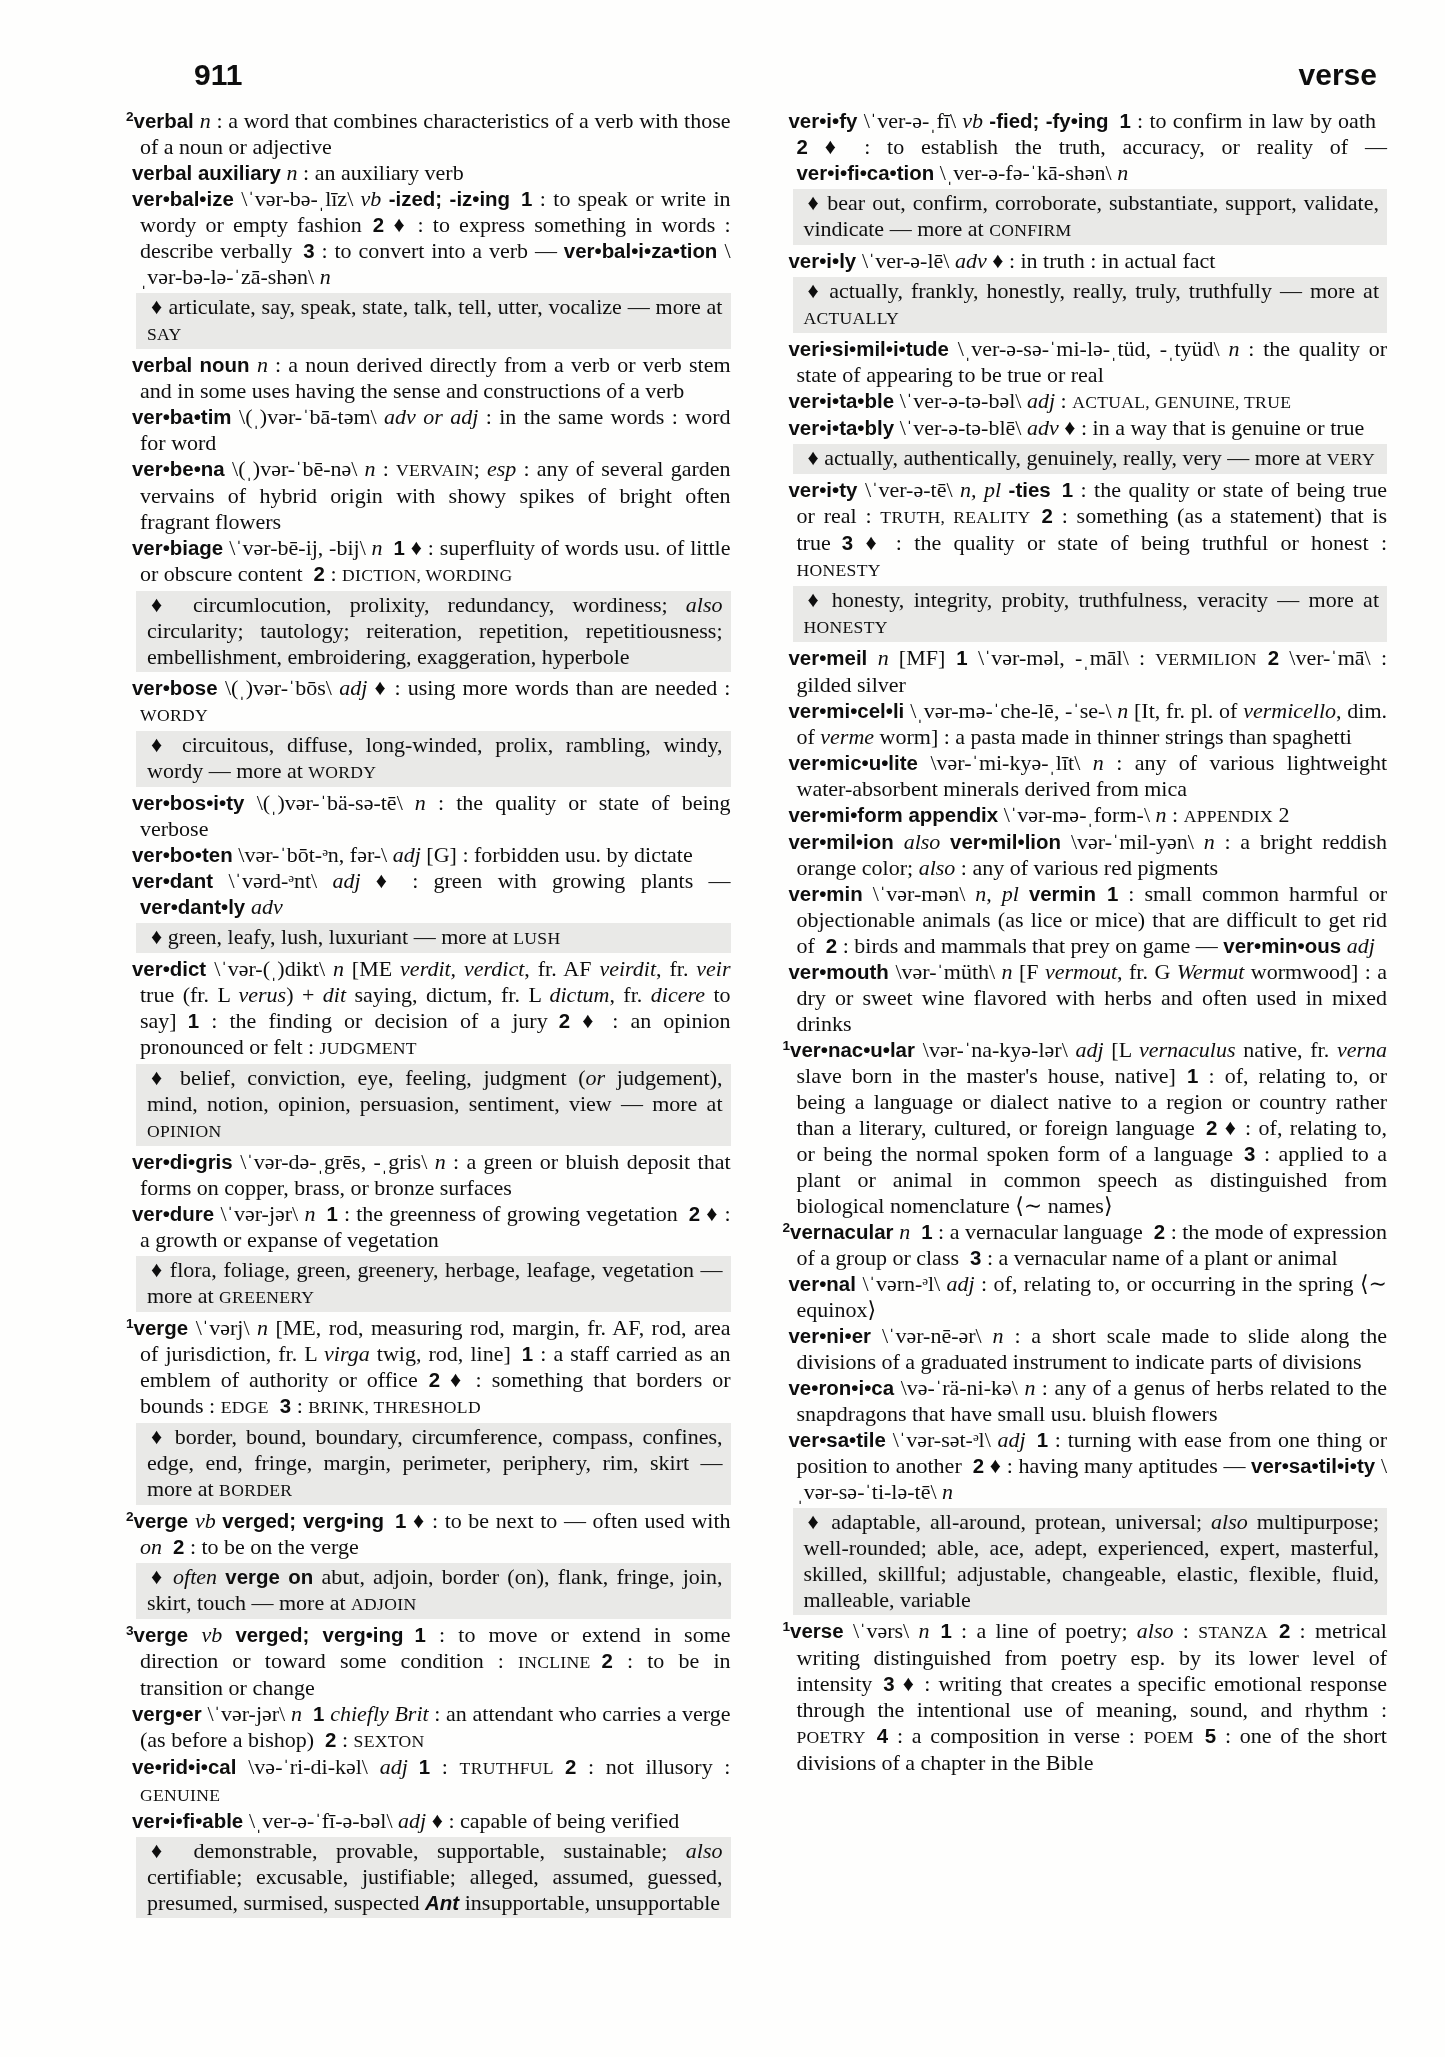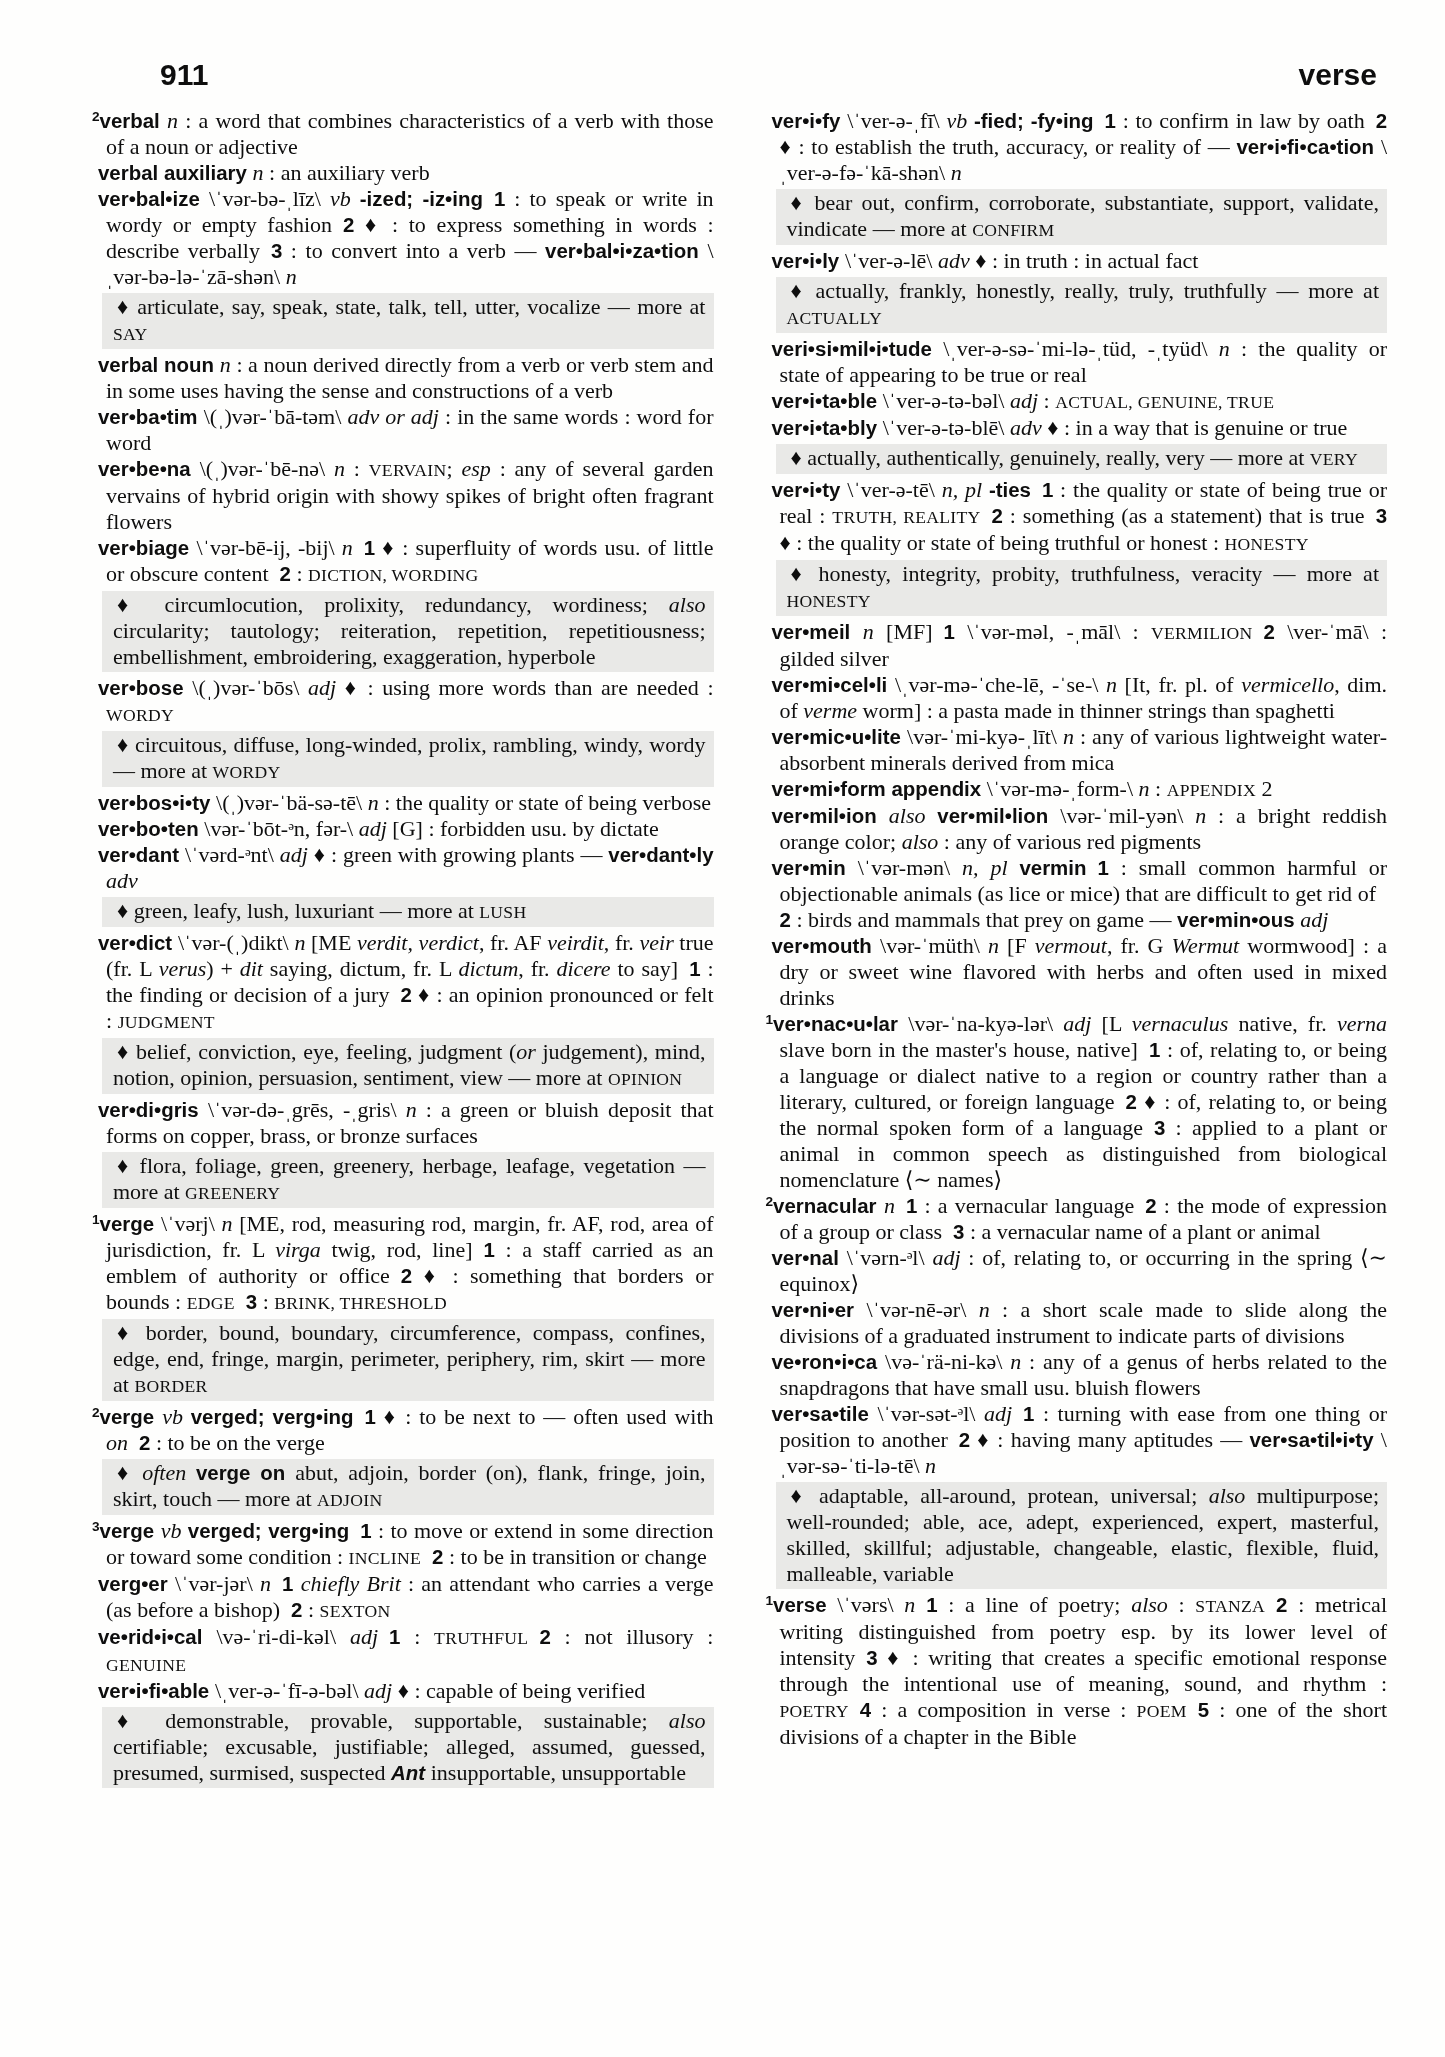--- a/index.html
+++ b/index.html
@@ -1,21 +1,21 @@
 <!DOCTYPE html>
 <html style="--syn-bg: #e9e9e7;"><head>
 <meta charset="utf-8">
 <title>Dictionary page</title>
 <style>
   html,body{margin:0;padding:0;background:#fff;}
   .page{
     width:1445px;height:2057px;box-sizing:border-box;overflow:hidden;
     background:#fefefd;color:#0e0e0e;
     font-family:"Liberation Serif","DejaVu Serif",serif;
-    font-size:22px;line-height:26px;
+    font-size:22px;line-height:26px;padding-left:34px;
   }
   .page-header{
     display:flex;justify-content:space-between;align-items:baseline;
     padding:60px 68px 0 160px;
     font-family:"Liberation Sans","DejaVu Sans",sans-serif;
     font-weight:bold;font-size:30px;line-height:1;
   }
   .columns{display:flex;gap:52px;padding:18px 58px 0 92px;}
   .column{flex:1 1 0;min-width:0;}
   .entry{text-align:justify;padding-left:14px;text-indent:-8px;}
@@ -56,20 +56,21 @@
         <div class="syn-block"><span class="seg-p">♦ circumlocution, prolixity, redundancy, wordiness; </span><span class="seg-i">also </span><span class="seg-p">circularity; tautology; reiteration, repetition, repetitiousness; embellishment, embroidering, exaggeration, hyperbole</span></div>
         <div class="entry"><span class="seg-b">ver•bose </span><span class="seg-p">\(ˌ)vər-ˈbōs\ </span><span class="seg-i">adj </span><span class="seg-p">♦ : using more words than are needed : </span><span class="seg-sc">WORDY</span></div>
         <div class="syn-block"><span class="seg-p">♦ circuitous, diffuse, long-winded, prolix, rambling, windy, wordy — more at </span><span class="seg-sc">WORDY</span></div>
         <div class="entry"><span class="seg-b">ver•bos•i•ty </span><span class="seg-p">\(ˌ)vər-ˈbä-sə-tē\ </span><span class="seg-i">n </span><span class="seg-p">: the quality or state of being verbose</span></div>
         <div class="entry"><span class="seg-b">ver•bo•ten </span><span class="seg-p">\vər-ˈbōt-ᵊn, fər-\ </span><span class="seg-i">adj </span><span class="seg-p">[G] : forbidden usu. by dictate</span></div>
         <div class="entry"><span class="seg-b">ver•dant </span><span class="seg-p">\ˈvərd-ᵊnt\ </span><span class="seg-i">adj </span><span class="seg-p">♦ : green with growing plants — </span><span class="seg-b">ver•dant•ly </span><span class="seg-i">adv</span></div>
         <div class="syn-block"><span class="seg-p">♦ green, leafy, lush, luxuriant — more at </span><span class="seg-sc">LUSH</span></div>
         <div class="entry"><span class="seg-b">ver•dict </span><span class="seg-p">\ˈvər-(ˌ)dikt\ </span><span class="seg-i">n </span><span class="seg-p">[ME </span><span class="seg-i">verdit, verdict</span><span class="seg-p">, fr. AF </span><span class="seg-i">veirdit</span><span class="seg-p">, fr. </span><span class="seg-i">veir </span><span class="seg-p">true (fr. L </span><span class="seg-i">verus</span><span class="seg-p">) + </span><span class="seg-i">dit </span><span class="seg-p">saying, dictum, fr. L </span><span class="seg-i">dictum</span><span class="seg-p">, fr. </span><span class="seg-i">dicere </span><span class="seg-p">to say] </span><span class="seg-b">1</span><span class="seg-p"> : the finding or decision of a jury </span><span class="seg-b">2</span><span class="seg-p"> ♦ : an opinion pronounced or felt : </span><span class="seg-sc">JUDGMENT</span></div>
         <div class="syn-block"><span class="seg-p">♦ belief, conviction, eye, feeling, judgment (</span><span class="seg-i">or </span><span class="seg-p">judgement), mind, notion, opinion, persuasion, sentiment, view — more at </span><span class="seg-sc">OPINION</span></div>
         <div class="entry"><span class="seg-b">ver•di•gris </span><span class="seg-p">\ˈvər-də-ˌgrēs, -ˌgris\ </span><span class="seg-i">n </span><span class="seg-p">: a green or bluish deposit that forms on copper, brass, or bronze surfaces</span></div>
+        <div class="entry"><span class="seg-b">ver•dure </span><span class="seg-p">\ˈvər-jər\ </span><span class="seg-i">n</span><span class="seg-p"> </span><span class="seg-b">1</span><span class="seg-p"> : the greenness of growing vegetation </span><span class="seg-b">2</span><span class="seg-p"> ♦ : a growth or expanse of vegetation</span></div>
         <div class="syn-block"><span class="seg-p">♦ flora, foliage, green, greenery, herbage, leafage, vegetation — more at </span><span class="seg-sc">GREENERY</span></div>
         <div class="entry homograph"><span class="seg-sup">1</span><span class="seg-b">verge </span><span class="seg-p">\ˈvərj\ </span><span class="seg-i">n </span><span class="seg-p">[ME, rod, measuring rod, margin, fr. AF, rod, area of jurisdiction, fr. L </span><span class="seg-i">virga </span><span class="seg-p">twig, rod, line] </span><span class="seg-b">1</span><span class="seg-p"> : a staff carried as an emblem of authority or office </span><span class="seg-b">2</span><span class="seg-p"> ♦ : something that borders or bounds : </span><span class="seg-sc">EDGE</span><span class="seg-p"> </span><span class="seg-b">3</span><span class="seg-p"> : </span><span class="seg-sc">BRINK, THRESHOLD</span></div>
         <div class="syn-block"><span class="seg-p">♦ border, bound, boundary, circumference, compass, confines, edge, end, fringe, margin, perimeter, periphery, rim, skirt — more at </span><span class="seg-sc">BORDER</span></div>
         <div class="entry homograph"><span class="seg-sup">2</span><span class="seg-b">verge </span><span class="seg-i">vb </span><span class="seg-b">verged; verg•ing</span><span class="seg-p"> </span><span class="seg-b">1</span><span class="seg-p"> ♦ : to be next to — often used with </span><span class="seg-i">on</span><span class="seg-p"> </span><span class="seg-b">2</span><span class="seg-p"> : to be on the verge</span></div>
         <div class="syn-block"><span class="seg-p">♦ </span><span class="seg-i">often </span><span class="seg-b">verge on </span><span class="seg-p">abut, adjoin, border (on), flank, fringe, join, skirt, touch — more at </span><span class="seg-sc">ADJOIN</span></div>
         <div class="entry homograph"><span class="seg-sup">3</span><span class="seg-b">verge </span><span class="seg-i">vb </span><span class="seg-b">verged; verg•ing</span><span class="seg-p"> </span><span class="seg-b">1</span><span class="seg-p"> : to move or extend in some direction or toward some condition : </span><span class="seg-sc">INCLINE</span><span class="seg-p"> </span><span class="seg-b">2</span><span class="seg-p"> : to be in transition or change</span></div>
         <div class="entry"><span class="seg-b">verg•er </span><span class="seg-p">\ˈvər-jər\ </span><span class="seg-i">n</span><span class="seg-p"> </span><span class="seg-b">1 </span><span class="seg-i">chiefly Brit </span><span class="seg-p">: an attendant who carries a verge (as before a bishop) </span><span class="seg-b">2</span><span class="seg-p"> : </span><span class="seg-sc">SEXTON</span></div>
         <div class="entry"><span class="seg-b">ve•rid•i•cal </span><span class="seg-p">\və-ˈri-di-kəl\ </span><span class="seg-i">adj</span><span class="seg-p"> </span><span class="seg-b">1</span><span class="seg-p"> : </span><span class="seg-sc">TRUTHFUL</span><span class="seg-p"> </span><span class="seg-b">2</span><span class="seg-p"> : not illusory : </span><span class="seg-sc">GENUINE</span></div>
         <div class="entry"><span class="seg-b">ver•i•fi•able </span><span class="seg-p">\ˌver-ə-ˈfī-ə-bəl\ </span><span class="seg-i">adj </span><span class="seg-p">♦ : capable of being verified</span></div>
         <div class="syn-block"><span class="seg-p">♦ demonstrable, provable, supportable, sustainable; </span><span class="seg-i">also </span><span class="seg-p">certifiable; excusable, justifiable; alleged, assumed, guessed, presumed, surmised, suspected </span><span class="seg-bi">Ant </span><span class="seg-p">insupportable, unsupportable</span></div>

